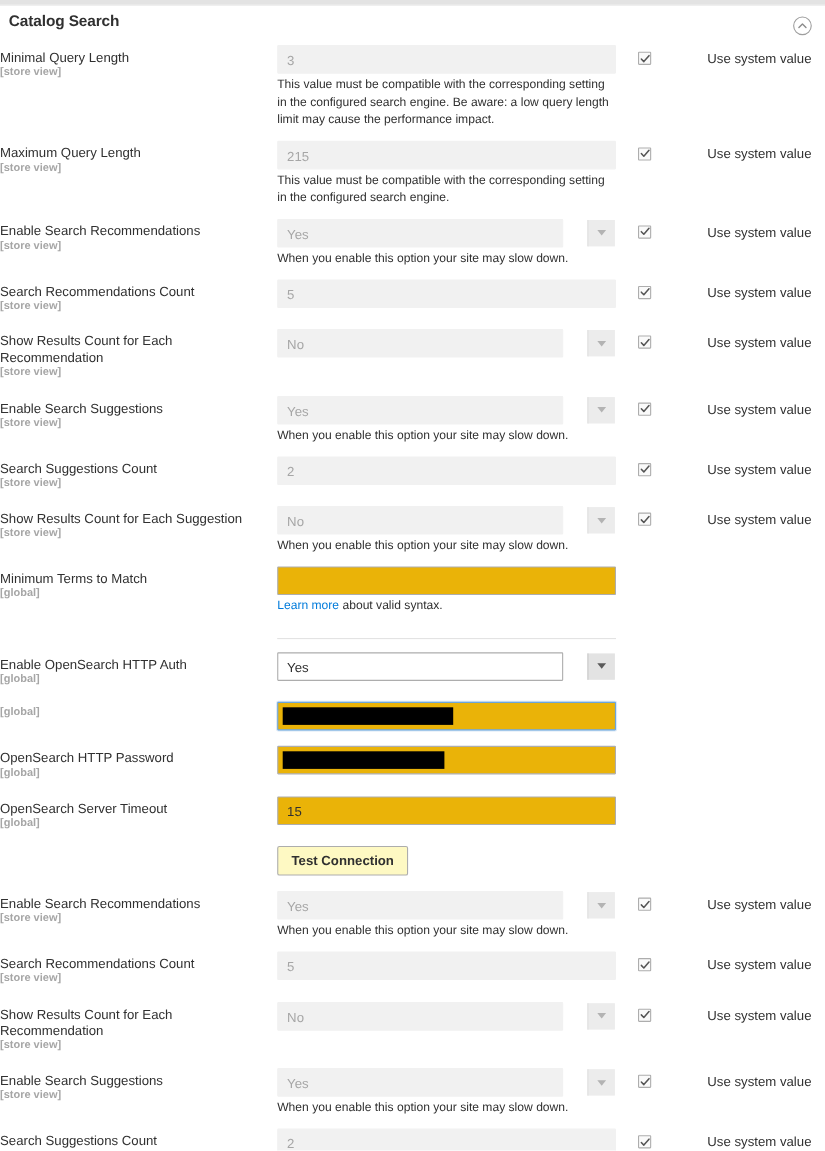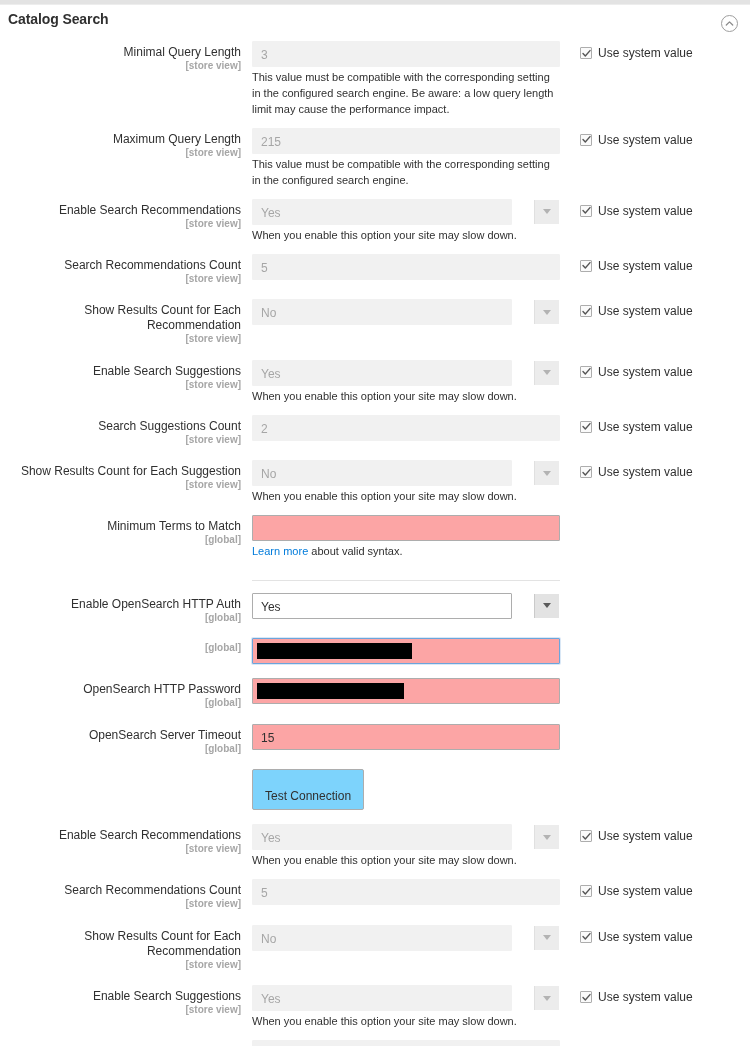--- a/index.html
+++ b/index.html
@@ -47,21 +47,21 @@
   .fieldset { padding-top: 8px; }
 
   .field-row {
     display: flex;
     align-items: flex-start;
     padding-bottom: 2px;
   }
   .label-col {
     width: 248px;
     flex: 0 0 248px;
-    text-align: right;
+    text-align: left;
     padding-top: 4px;
     padding-right: 7px;
     line-height: 1.25;
   }
   .label-text {
     display: block;
     font-size: 12px;
     color: #303030;
   }
   .scope-text {
@@ -85,21 +85,21 @@
   
   .inp {
     display: block;
     width: 308px;
     height: 26px;
     padding: 0 8px;
     font-family: "Liberation Sans", sans-serif;
     font-size: 12px;
     line-height: 26px;
     color: #303030;
-    background: #fca5a5;
+    background: #eab308;
     border: 1px solid #adadad;
     border-radius: 1px;
   }
   .inp.disabled {
     background: #f1f1f1;
     border-color: #f1f1f1;
     color: #a6a6a6;
   }
   .inp.focused {
     border-color: #6ba5dc;
@@ -169,20 +169,21 @@
     text-decoration: none;
   }
 
   .sysval {
     display: inline-flex;
     align-items: center;
     font-size: 12px;
     color: #303030;
     white-space: nowrap;
     cursor: pointer;
+    gap: 45px;
   }
   .cbox {
     width: 12px; height: 12px;
     border: 1px solid #adadad;
     background: #fafafa;
     border-radius: 1px;
     margin-right: 6px;
     display: flex;
     align-items: center;
     justify-content: center;
@@ -192,26 +193,26 @@
 
   .divider {
     margin: 10px 0 12px 252px;
     width: 308px;
     height: 1px;
     background: #e3e3e3;
   }
 
   .btn {
     display: inline-block;
-    padding: 19px 12px 6px;
+    padding: 5px 12px 6px;
     font-family: "Liberation Sans", sans-serif;
     font-size: 12px;
-    font-weight: normal;
-    color: #303030;
-    background: #7dd3fc;
+    font-weight: bold;
+    color: #303030;
+    background: #fef9c3;
     border: 1px solid #adadad;
     border-radius: 2px;
     cursor: pointer;
   }
 
   .gap-sm { height: 8px; }
   .gap-md { height: 12px; }
 </style>
 </head>
 <body>

